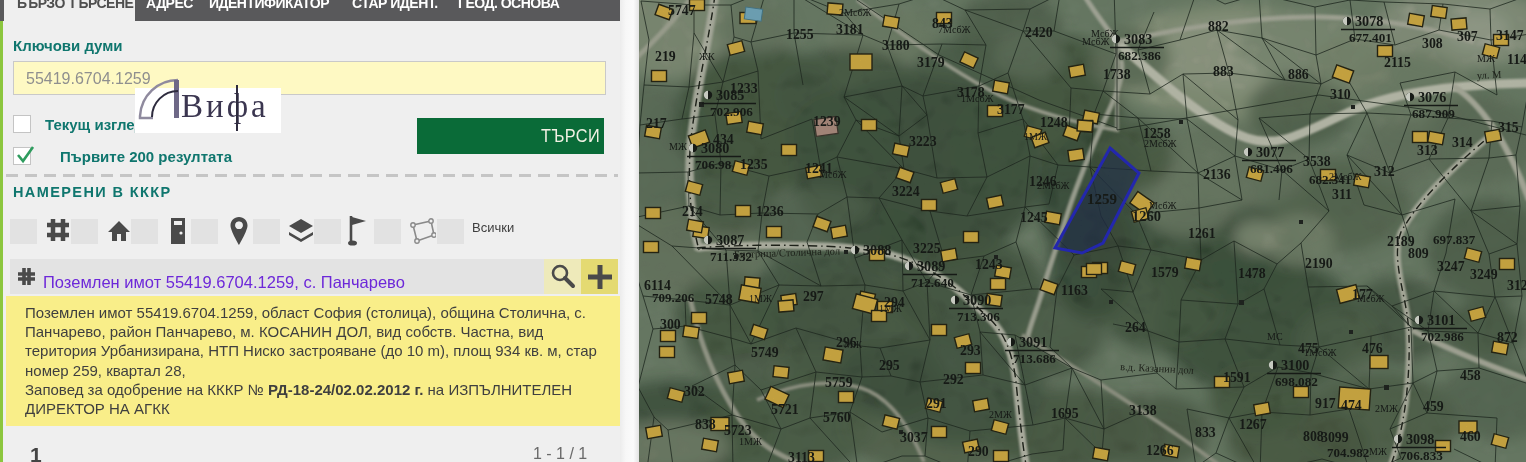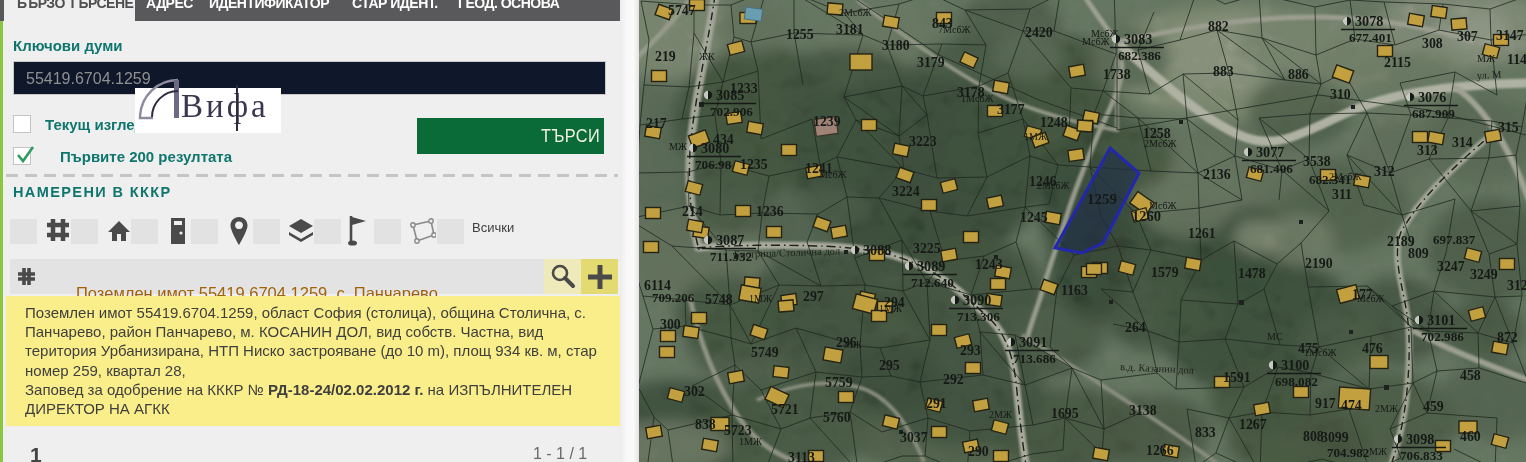--- a/index.html
+++ b/index.html
@@ -5,21 +5,21 @@
   html,body{margin:0;padding:0;width:1526px;height:462px;overflow:hidden;
     font-family:"Liberation Sans",sans-serif;background:#efefef;}
   .abs{position:absolute;}
   #panel{position:absolute;left:0;top:0;width:620px;height:462px;background:#efefef;}
   #tabbar{position:absolute;left:0;top:0;width:620px;height:21px;background:#59595b;}
   #tab-active{position:absolute;left:4px;top:0;width:131px;height:21px;background:#efefef;}
   .tabtxt{position:absolute;top:-5px;font-size:14px;font-weight:bold;color:#fff;letter-spacing:-0.5px;}
   #greenstrip{position:absolute;left:0;top:21px;width:3px;height:441px;background:#8cc63e;}
   .lbl{font-weight:bold;color:#0f766e;font-size:15px;}
   #kw{position:absolute;left:13px;top:37px;}
-  #input1{position:absolute;left:13px;top:61px;width:593px;height:34px;background:#0f172a;border:1px solid #c9c9c9;box-sizing:border-box;}
+  #input1{position:absolute;left:13px;top:61px;width:593px;height:34px;background:#fef9c3;border:1px solid #c9c9c9;box-sizing:border-box;}
   #input1 span{position:absolute;left:12px;top:8px;font-size:16px;color:#8f8f8f;}
   .cb{position:absolute;width:16px;height:16px;background:#fff;border:1px solid #c4c4c4;}
   #btn{position:absolute;left:417px;top:118px;width:187px;height:36px;background:#0a6b38;color:#f2f1e4;
        font-size:18.5px;text-align:right;line-height:36px;letter-spacing:0.5px;}
   #dash{position:absolute;left:6px;top:174px;width:612px;height:3px;background:repeating-linear-gradient(90deg,#c5c5c5 0 12px,#efefef 12px 19px);}
   .sq{position:absolute;top:219px;width:27px;height:25px;background:#e2e2e2;}
   #row{position:absolute;left:10px;top:259px;width:534px;height:35px;background:#e3e3e3;}
   #magcell{position:absolute;left:544px;top:259px;width:37px;height:35px;background:#eeeaba;}
   #pluscell{position:absolute;left:581px;top:259px;width:37px;height:35px;background:#e4da72;}
   #ybox{position:absolute;left:6px;top:296px;width:676px;height:130px;background:#f9ee89;}
@@ -98,21 +98,21 @@
       <circle cx="9" cy="23" r="2.2" fill="#efefef" stroke="#8a8a8a" stroke-width="1.4"></circle>
     </svg>
   <span style="position:absolute;left:472px;top:220px;font-size:13px;color:#3f3f3f;">Всички</span>
 
   <div id="row"></div>
   <div id="magcell"></div>
   <div id="pluscell"></div>
   <svg class="abs" style="left:17px;top:267px;" width="19" height="20" viewBox="0 0 19 20" id="icongrid2">
       <path d="M7 1 V18 M12 1 V18 M1 7 H18 M1 12 H18" stroke="#4a4a4a" stroke-width="3.6" fill="none"></path>
     </svg>
-  <span style="position:absolute;left:43px;top:284px;font-size:16.5px;color:#a16207;margin-left:33px;">Поземлен имот 55419.6704.1259, с. Панчарево</span>
+  <span style="position:absolute;left:43px;top:273px;font-size:16.5px;color:#6d28d9;">Поземлен имот 55419.6704.1259, с. Панчарево</span>
   <svg class="abs" style="left:549px;top:263px;" width="28" height="28" viewBox="0 0 28 28">
     <circle cx="11" cy="10" r="7" fill="none" stroke="#4a4a4a" stroke-width="2.6"></circle>
     <line x1="16" y1="15" x2="24" y2="23" stroke="#4a4a4a" stroke-width="4" stroke-linecap="round"></line>
   </svg>
   <svg class="abs" style="left:586px;top:263px;" width="28" height="28" viewBox="0 0 28 28">
     <path d="M14 2 V26 M2 14 H26" stroke="#4a4a4a" stroke-width="5"></path>
   </svg>
 
   <div id="ybox">
     <div class="t">Поземлен имот 55419.6704.1259, област София (столица), община Столична, с.<br>Панчарево, район Панчарево, м. КОСАНИН ДОЛ, вид собств. Частна, вид<br>територия Урбанизирана, НТП Ниско застрояване (до 10 m), площ 934 кв. м, стар<br>номер 259, квартал 28,<br>Заповед за одобрение на КККР № <b>РД-18-24/02.02.2012 г.</b> на ИЗПЪЛНИТЕЛЕН<br>ДИРЕКТОР НА АГКК</div>

